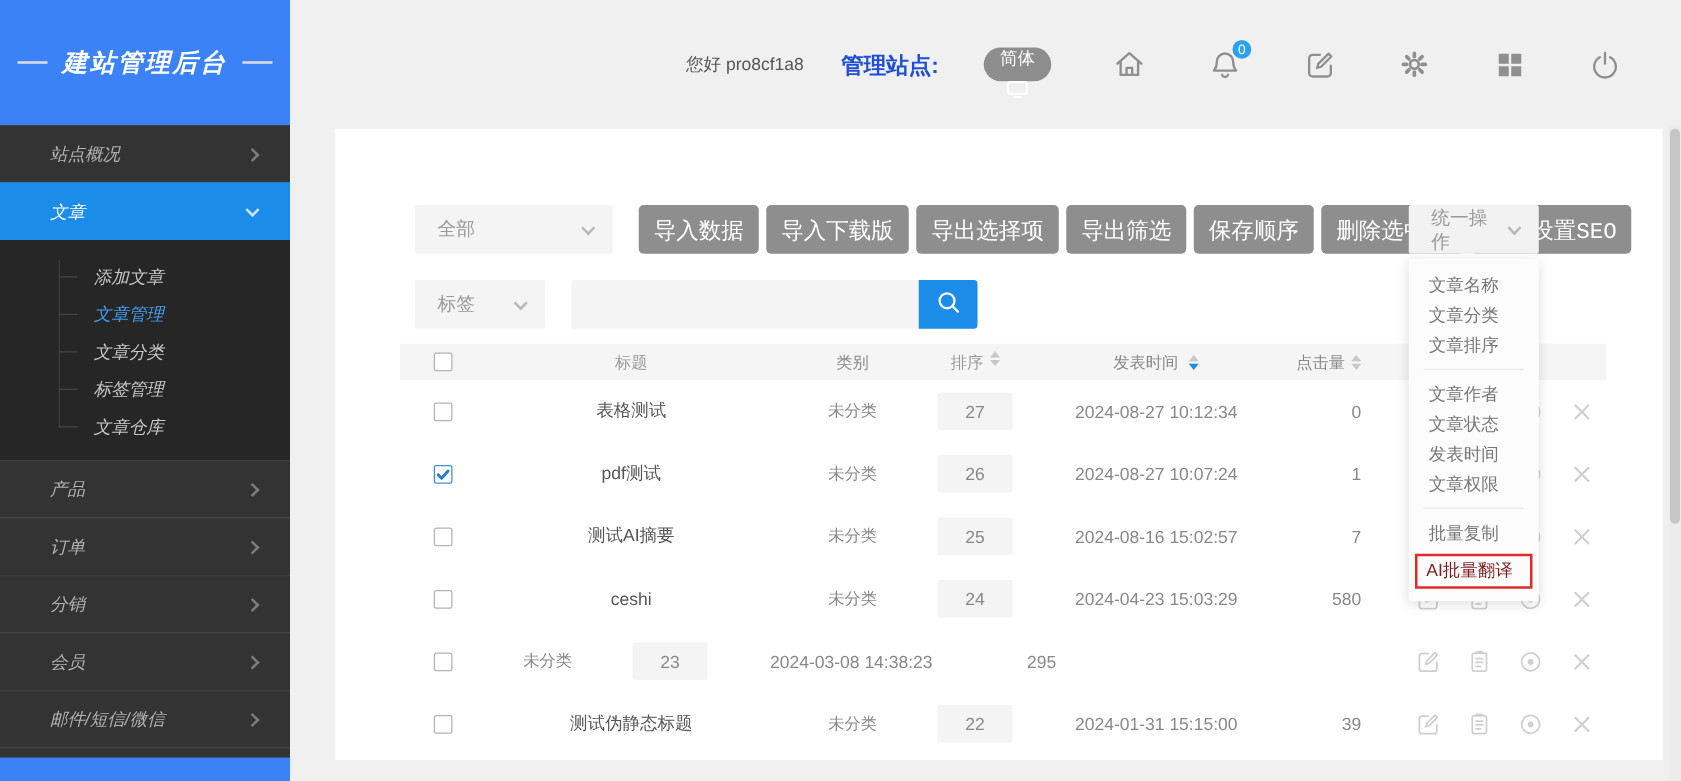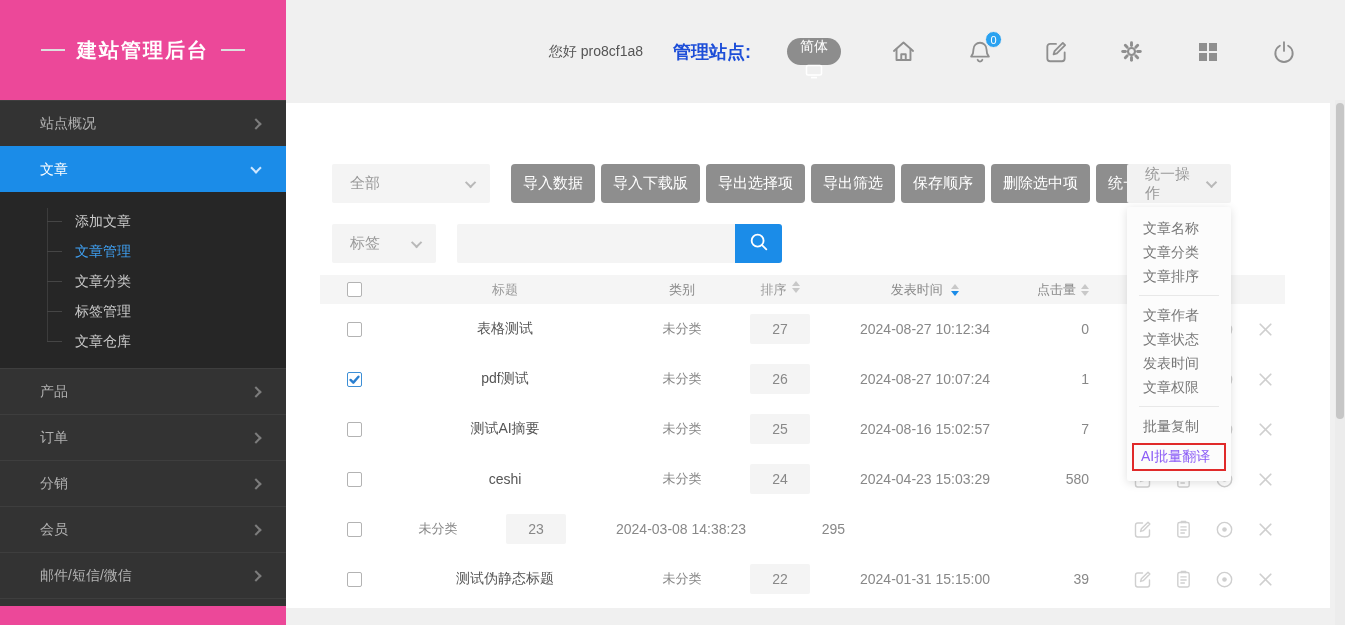--- a/index.html
+++ b/index.html
@@ -4,21 +4,21 @@
 <style>
   * { margin:0; padding:0; box-sizing:border-box; }
   html,body { width:1345px; height:625px; overflow:hidden; }
   body {
     background:#f0f0f0;
     font-family:"Liberation Sans","DejaVu Sans",sans-serif;
     position:relative;
     color:#555;
   }
   
-  .sidebar { position:absolute; left:0; top:0; width:286px; height:625px; background:#ec4899; z-index:5; }
+  .sidebar { position:absolute; left:0; top:0; width:232px; height:625px; background:#3b82f6; z-index:5;font-style:italic; }
   .logo { height:100px; display:flex; align-items:center; justify-content:center; color:#fff; font-size:20px; font-weight:bold; letter-spacing:2px; }
   .logo-dash { width:24px; height:2px; background:#dedede; }
   .logo-dash.l { margin-right:12px; } .logo-dash.r { margin-left:12px; }
   .mi { position:relative; height:46px; display:flex; align-items:center; padding:0 26px 0 40px; background:#333333; border-top:1px solid #3e3e3e; color:#b2b2b2; font-size:14px; cursor:pointer; }
   .mi .chev { margin-left:auto; width:8px; height:8px; border:solid #7d7d7d; border-width:2px 2px 0 0; transform:rotate(45deg); }
   .mi.active { background:#1b8ce8; color:#fff; border-top-color:#1b8ce8; }
   .mi.active .chev { border-color:#cfe7ff; transform:rotate(135deg); margin-top:-4px; }
   .submenu { background:#262626; padding:14px 0 12px; position:relative; }
   .submenu::before { content:''; position:absolute; left:47px; top:16px; bottom:26px; width:1px; background:#3c3c3c; }
   .smi { position:relative; height:30px; line-height:30px; padding-left:75px; color:#c8c8c8; font-size:14px; cursor:pointer; }
@@ -33,21 +33,21 @@
   .hicon { margin-left:33px; width:27px; height:27px; position:relative; cursor:pointer; display:flex; align-items:center; justify-content:center; }
   .hicon svg { stroke:#8f8f8f; fill:none; stroke-width:1.7; stroke-linecap:round; stroke-linejoin:round; }
   .badge { position:absolute; top:-7px; right:-9px; min-width:17px; height:17px; border-radius:9px; background:#2aa2f0; color:#fff; font-size:11px; display:flex; align-items:center; justify-content:center; border:1px solid #f0f0f0; }
   
   .panel { position:absolute; left:268px; top:103px; width:1062px; height:505px; background:#fff; }
   .flatsel { position:absolute; height:39px; background:#f4f4f4; border-radius:2px; display:flex; align-items:center; padding:0 14px 0 18px; color:#999; font-size:15px; cursor:pointer; }
   .flatsel .chev { margin-left:auto; width:8px; height:8px; border:solid #b8b8b8; border-width:0 0 2px 2px; transform:rotate(-45deg) translateY(-2px); }
   #sel-category { left:64px; top:61px; width:158px; }
   #sel-tag { left:64px; top:121px; width:104px; }
   .btnrow { position:absolute; left:243px; top:61px; display:flex; gap:6px; }
-  .gbtn { height:39px; padding:0 12px; background:#8e8e8e; color:#fff; font-size:15px; border:none; border-radius:4px; cursor:pointer; font-family:Liberation Serif, serif; white-space:nowrap; }
+  .gbtn { height:39px; padding:0 12px; background:#8e8e8e; color:#fff; font-size:18px; border:none; border-radius:4px; cursor:pointer; font-family:Liberation Mono, monospace; white-space:nowrap; }
   #bulk-btn { left:859px; top:61px; width:104px; justify-content:flex-start; background:#f2f2f2; }
   #bulk-btn span.lbl { margin-right:8px; }
   .searchwrap { position:absolute; left:189px; top:121px; display:flex; }
   .searchwrap input { width:278px; height:39px; background:#f4f4f4; border:none; outline:none; padding:0 12px; font-size:14px; color:#555; border-radius:2px 0 0 2px; }
   .searchbtn { width:47px; height:39px; background:#1b8ce8; border:none; border-radius:0 3px 3px 0; cursor:pointer; display:flex; align-items:center; justify-content:center; }
   .searchbtn svg { stroke:#fff; fill:none; stroke-width:2; stroke-linecap:round; }
   
   .table { position:absolute; left:52px; top:172px; width:965px; }
   .thead { height:29px; background:#f5f5f5; display:flex; align-items:center; color:#9a9a9a; font-size:13px; }
   .trow { height:50px; display:flex; align-items:center; font-size:14px; }
@@ -67,21 +67,21 @@
   .sorter { display:inline-flex; flex-direction:column; gap:2px; margin-left:5px; vertical-align:middle; cursor:pointer; }
   .tri-up { width:0; height:0; border-left:4px solid transparent; border-right:4px solid transparent; border-bottom:5px solid #c8c8c8; }
   .tri-down { width:0; height:0; border-left:4px solid transparent; border-right:4px solid transparent; border-top:5px solid #c8c8c8; }
   .tri-down.active { border-top-color:#1b8ce8; }
   .aicon { width:21px; height:21px; cursor:pointer; }
   .aicon svg { stroke:#cfcfcf; fill:none; stroke-width:1.6; stroke-linecap:round; stroke-linejoin:round; }
   
   .bulkmenu { position:absolute; left:859px; top:104px; width:104px; background:#fcfcfc; border-radius:2px; box-shadow:0 2px 10px rgba(0,0,0,.13); padding:9px 0 10px; z-index:20; }
   .bmi { padding:2px 0 2px 16px; font-size:14px; line-height:20px; color:#777; cursor:pointer; }
   .bm-div { height:1px; background:#e8e8e8; margin:7px 12px; }
-  .bm-hot { margin:5px 5px 0; border:2px solid #e02a2a; padding:3px 0 3px 7px; color:#8b5cf6; font-size:14px; cursor:pointer; }
+  .bm-hot { margin:5px 5px 0; border:2px solid #e02a2a; padding:3px 0 3px 7px; color:#7f1d1d; font-size:14px; cursor:pointer; }
   
   .scroll-track { position:absolute; left:1335px; top:100px; width:10px; height:525px; background:#ececec; }
   .scroll-thumb { margin:3px 1px 0; width:8px; height:316px; background:#c6c6c6; border-radius:4px; cursor:pointer; }
 </style>
 </head>
 <body>
 
 <div class="sidebar">
   <div class="logo">
     <span class="logo-dash l"></span>

